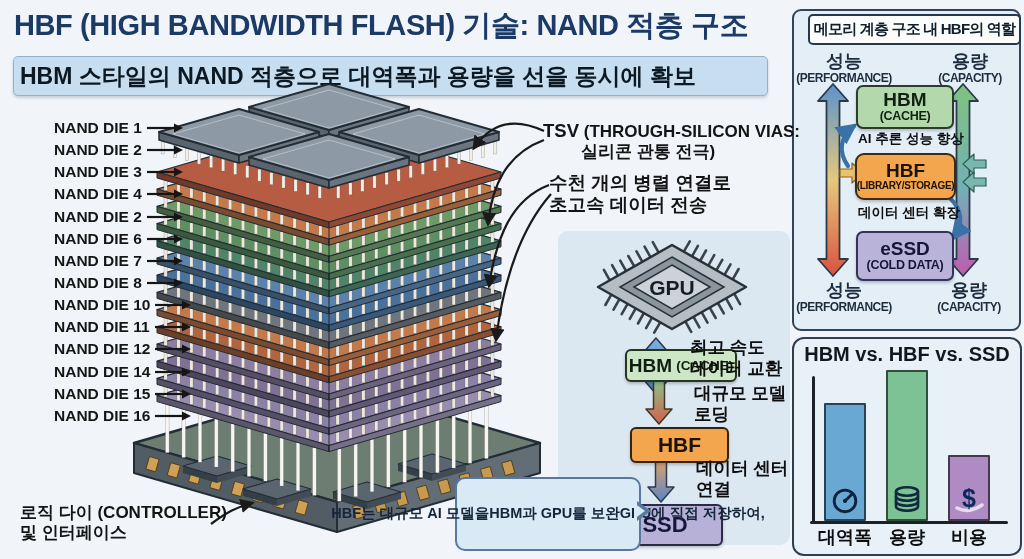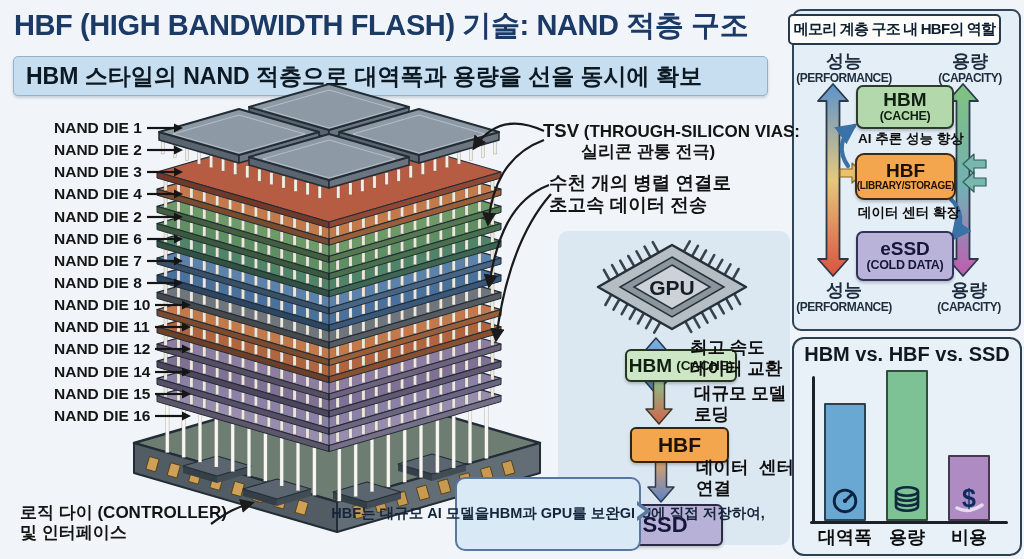--- a/index.html
+++ b/index.html
@@ -3,21 +3,21 @@
 <meta charset="utf-8">
 <style>
   html,body{margin:0;padding:0;}
   body{width:1024px;height:559px;position:relative;overflow:hidden;background:#f1f5fa;
        font-family:"Liberation Sans",sans-serif;color:#111;}
   .abs{position:absolute;}
   .nowrap{white-space:nowrap;}
   
   #main-title{left:14px;top:6px;font-size:29px;font-weight:800;color:#1b3a66;letter-spacing:-0.4px;white-space:nowrap;}
   #subtitle{left:13px;top:56px;width:755px;height:40px;background:#c7def0;border:1px solid #93b3cc;border-radius:5px;
-            box-shadow:0 2px 3px rgba(40,60,80,.2);display:flex;align-items:center;padding-left:12px;box-sizing:border-box;
+            box-shadow:0 2px 3px rgba(40,60,80,.2);display:flex;align-items:center;padding-left:6px;box-sizing:border-box;
             font-size:23px;font-weight:800;color:#0c1822;white-space:nowrap;}
   
   #nand-labels{left:26px;top:118px;width:160px;height:308px;display:flex;flex-direction:column;justify-content:space-between;z-index:3;}
   .nand-row{display:flex;align-items:center;height:20px;font-size:15.5px;font-weight:800;color:#151515;white-space:nowrap;margin-left:28px;}
   .nand-row svg{margin-left:5px;flex:none;}
   
   #stack-svg{left:104px;top:84px;z-index:1;}
   #overlay-svg{left:0;top:0;z-index:2;pointer-events:none;}
   
   .note{font-weight:800;color:#141414;line-height:1.18;z-index:3;}
@@ -29,30 +29,30 @@
   
   #flow-panel{left:558px;top:231px;width:232px;height:314px;background:#dbe7f1;border-radius:10px;z-index:0;}
   #gpu-svg{left:590px;top:237px;z-index:3;}
   .flow-box{z-index:3;display:flex;align-items:center;justify-content:center;border-radius:6px;
             box-shadow:0 2px 3px rgba(30,40,60,.25);font-weight:800;}
   #flow-hbm{left:625px;top:349px;width:108px;height:29px;background:#cde6c6;border:2px solid #27351f;color:#102010;gap:4px;}
   #flow-hbm .b{font-size:19px;} #flow-hbm .s{font-size:13.5px;}
   #flow-hbf{left:630px;top:427px;width:95px;height:32px;background:#f4a64f;border:2px solid #33240f;color:#1c1206;font-size:21px;}
   #flow-ssd{left:607px;top:504px;width:112px;height:38px;background:#b7b1d8;border:2px solid #2a2a44;color:#16163a;font-size:22px;}
   .arrow-text{font-size:17.5px;font-weight:800;color:#0e0e0e;line-height:1.18;z-index:3;white-space:nowrap;}
-  #ftext1{left:690px;top:337px;} #ftext2{left:694px;top:383px;} #ftext3{left:696px;top:458px;font-family:Liberation Mono, monospace;}
+  #ftext1{left:690px;top:337px;} #ftext2{left:694px;top:383px;} #ftext3{left:696px;top:458px;}
   
   #callout{left:455px;top:477px;width:182px;height:70px;background:#d9e9f6;border:2px solid #5878a0;border-radius:10px;
            display:flex;flex-direction:row;align-items:center;justify-content:center;text-align:center;
            font-size:14.5px;font-weight:800;color:#15253a;line-height:1.35;z-index:3;white-space:nowrap;}
   #callout-tail-o{left:637px;top:501px;width:0;height:0;border-top:10px solid transparent;border-bottom:10px solid transparent;border-left:14px solid #5878a0;z-index:3;}
   #callout-tail-i{left:634px;top:503px;width:0;height:0;border-top:8px solid transparent;border-bottom:8px solid transparent;border-left:11px solid #d9e9f6;z-index:4;}
   
   #hier-panel{left:792px;top:9px;width:229px;height:322px;background:#e4eef6;border:2px solid #324458;border-radius:9px;box-sizing:border-box;z-index:1;}
-  #hier-title{left:788px;top:14px;width:213px;height:31px;background:#fcfcfa;border:2px solid #25384c;border-radius:5px;
+  #hier-title{left:808px;top:14px;width:213px;height:31px;background:#fcfcfa;border:2px solid #25384c;border-radius:5px;
               display:flex;align-items:center;justify-content:center;font-size:15px;font-weight:800;color:#0f1f30;
               letter-spacing:-0.8px;white-space:nowrap;z-index:3;box-sizing:border-box;}
   .axis-label{text-align:center;font-weight:800;color:#1d2d3d;line-height:1.1;z-index:3;}
   .axis-label .a{font-size:18px;display:block;} .axis-label .b{font-size:12px;display:block;letter-spacing:-0.5px;}
   #perf-top{left:796px;top:52px;width:96px;} #cap-top{left:922px;top:52px;width:96px;}
   #perf-bot{left:792px;top:281px;width:104px;} #cap-bot{left:920px;top:281px;width:98px;}
   .hier-box{z-index:3;display:flex;flex-direction:column;align-items:center;justify-content:center;border-radius:7px;
             font-weight:800;box-shadow:0 2px 3px rgba(30,40,60,.25);line-height:1.05;}
   #hbm-box{left:856px;top:85px;width:94px;height:40px;background:#b2d8ac;border:2px solid #2c3c2c;color:#112111;}
   #hbf-box{left:855px;top:153px;width:97px;height:43px;background:#f3a64e;border:2px solid #3c2a12;color:#1c1206;border-radius:9px;}

